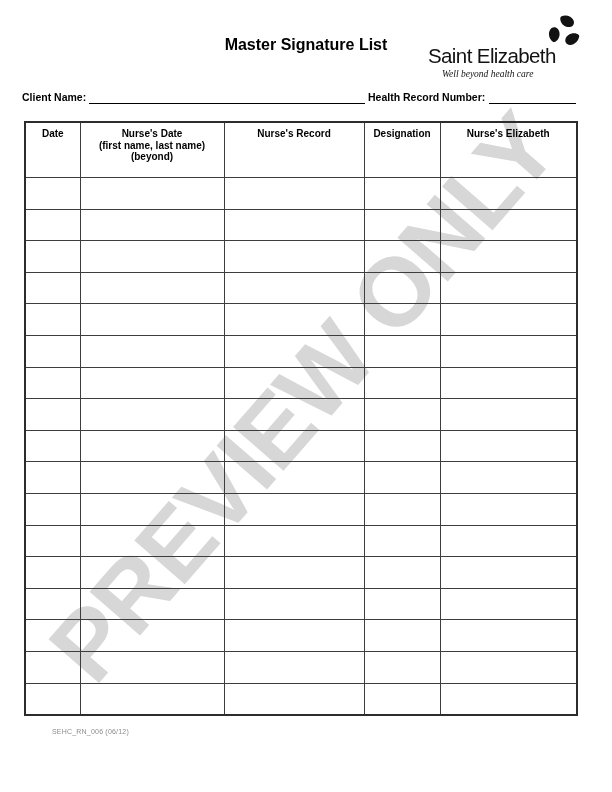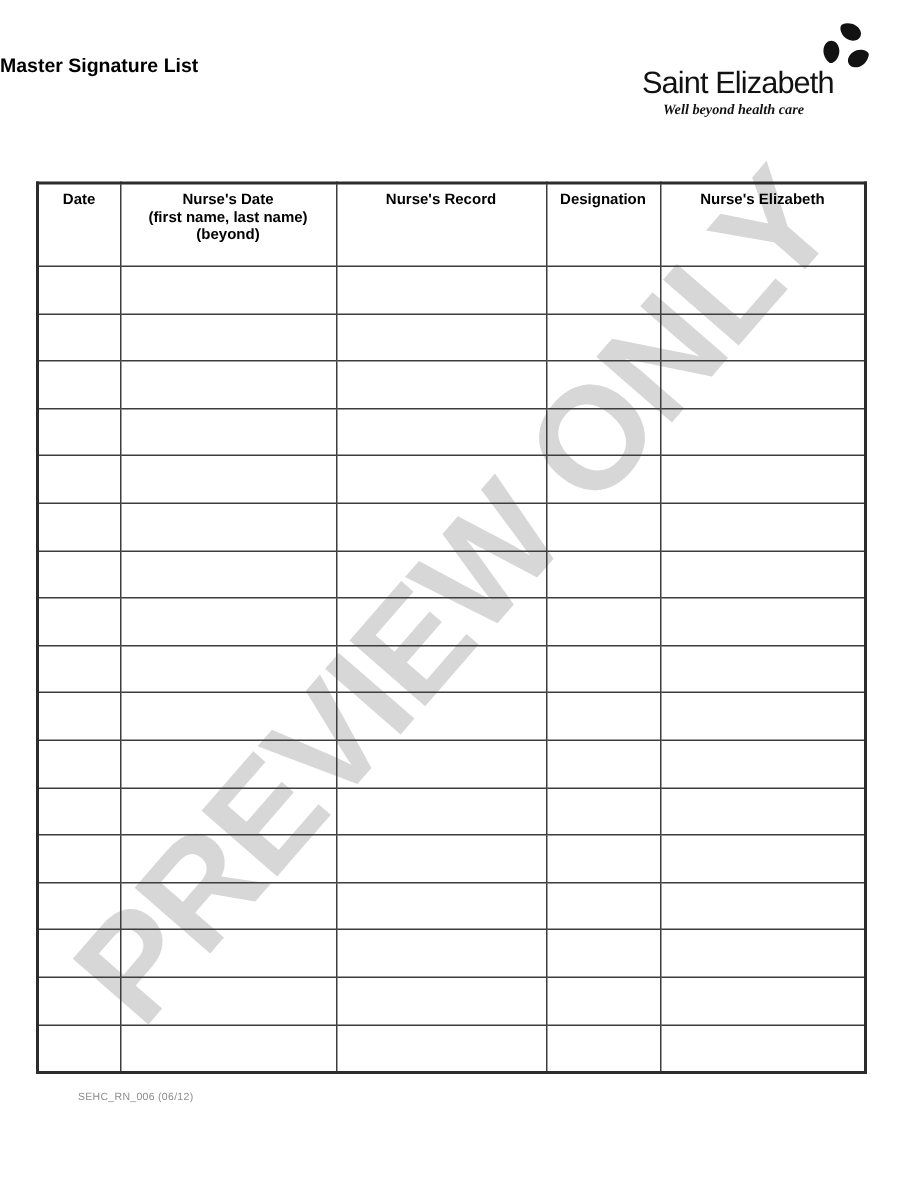--- a/index.html
+++ b/index.html
@@ -12,32 +12,32 @@
   .watermark {
     position:absolute; left:303px; top:398px; z-index:0;
     transform:translate(-50%,-50%) rotate(-49deg);
     font-size:97px; font-weight:bold; letter-spacing:-2px;
     color:var(--watermark-color,#d7d7d7); white-space:nowrap;
     user-select:none;
   }
   
   .title {
     position:absolute; top:36px; left:0; right:0; z-index:1;
-    font-size:13px; font-weight:bold;
+    text-align:center; font-size:16px; font-weight:bold;
   }
   
   .logo { position:absolute; left:428px; top:14px; width:160px; height:68px; z-index:1;text-align:center; }
   .logo-mark { position:absolute; left:119px; top:0; width:35px; height:35px; }
   .logo-name {
     position:absolute; left:0; top:30px; font-size:20.5px; letter-spacing:-0.6px;
     color:#121212; white-space:nowrap;
   }
   .logo-tagline {
     position:absolute; left:14px; top:55px; white-space:nowrap;
-    font-family:"Liberation Serif", serif; font-style:italic; font-weight:bold;
+    font-family:"Liberation Serif", serif; font-style:italic; font-weight:normal;
     font-size:9.5px; color:#121212;
   }
   
   .fields { position:absolute; left:22px; top:91px; width:560px; height:16px; z-index:1;
             font-weight:bold; font-size:10.5px; }
   .client-label { position:absolute; left:0; top:0; }
   .client-line  { position:absolute; left:67px; top:12px; width:276px; height:0;
                   border-bottom:1.6px solid #000; }
   .hrn-label    { position:absolute; left:346px; top:0; }
   .hrn-line     { position:absolute; left:467px; top:12px; width:87px; height:0;
@@ -78,20 +78,26 @@
       <g fill="#121212">
         <path d="M14.5,2.5 C19.5,0.3 25.2,2.3 27.2,6.4 C28.7,9.4 27.1,12.9 23.6,13.4 C19.6,13.9 15.5,11.4 14.1,7.4 C13.4,5.5 13.5,3.4 14.5,2.5 Z"></path>
         <path d="M14.5,2.5 C19.5,0.3 25.2,2.3 27.2,6.4 C28.7,9.4 27.1,12.9 23.6,13.4 C19.6,13.9 15.5,11.4 14.1,7.4 C13.4,5.5 13.5,3.4 14.5,2.5 Z" transform="rotate(120 18 18)"></path>
         <path d="M14.5,2.5 C19.5,0.3 25.2,2.3 27.2,6.4 C28.7,9.4 27.1,12.9 23.6,13.4 C19.6,13.9 15.5,11.4 14.1,7.4 C13.4,5.5 13.5,3.4 14.5,2.5 Z" transform="rotate(240 18 18)"></path>
       </g>
     </svg>
     <div class="logo-name">Saint Elizabeth</div>
     <div class="logo-tagline">Well beyond health care</div>
   </div>
 
+  <div class="fields">
+    <span class="client-label">Client Name:</span>
+    <span class="client-line"></span>
+    <span class="hrn-label">Health Record Number:</span>
+    <span class="hrn-line"></span>
+  </div>
 
   <table class="sig-table">
     <colgroup>
       <col style="width:55px">
         <col style="width:144px">
         <col style="width:140px">
       <col style="width:76px">
         <col style="width:137px">
     </colgroup>
     <thead>

